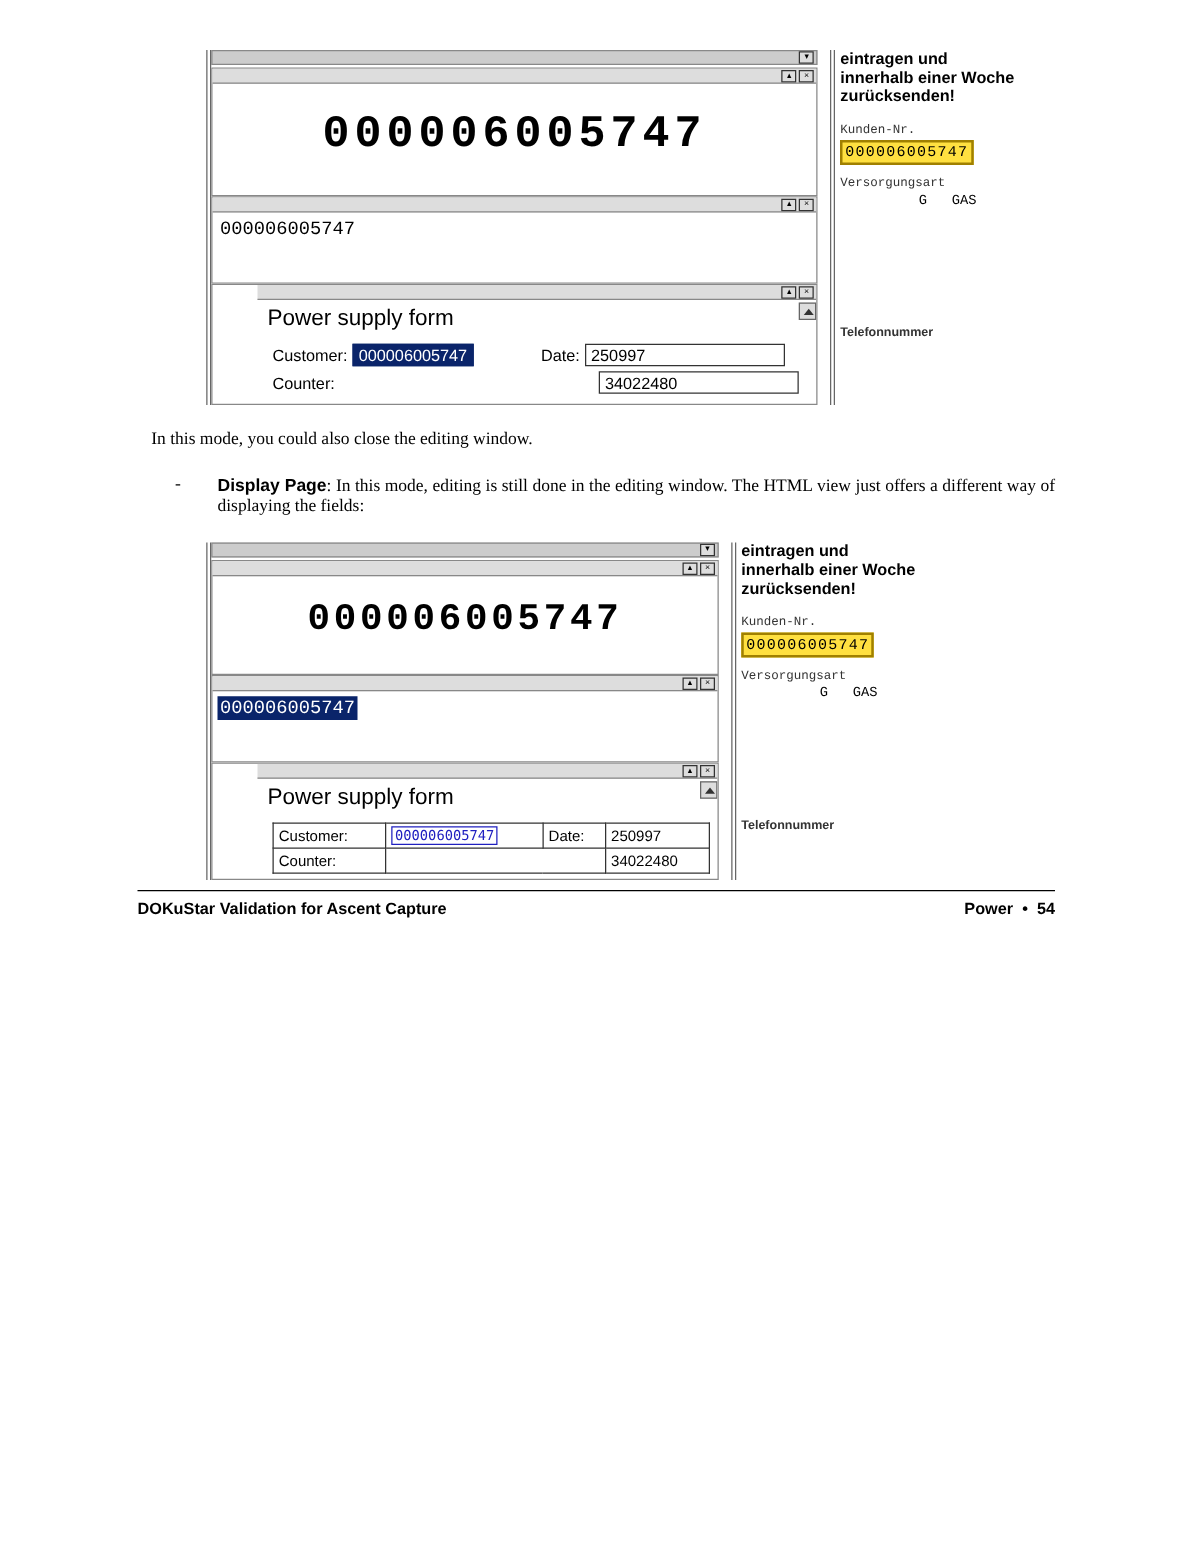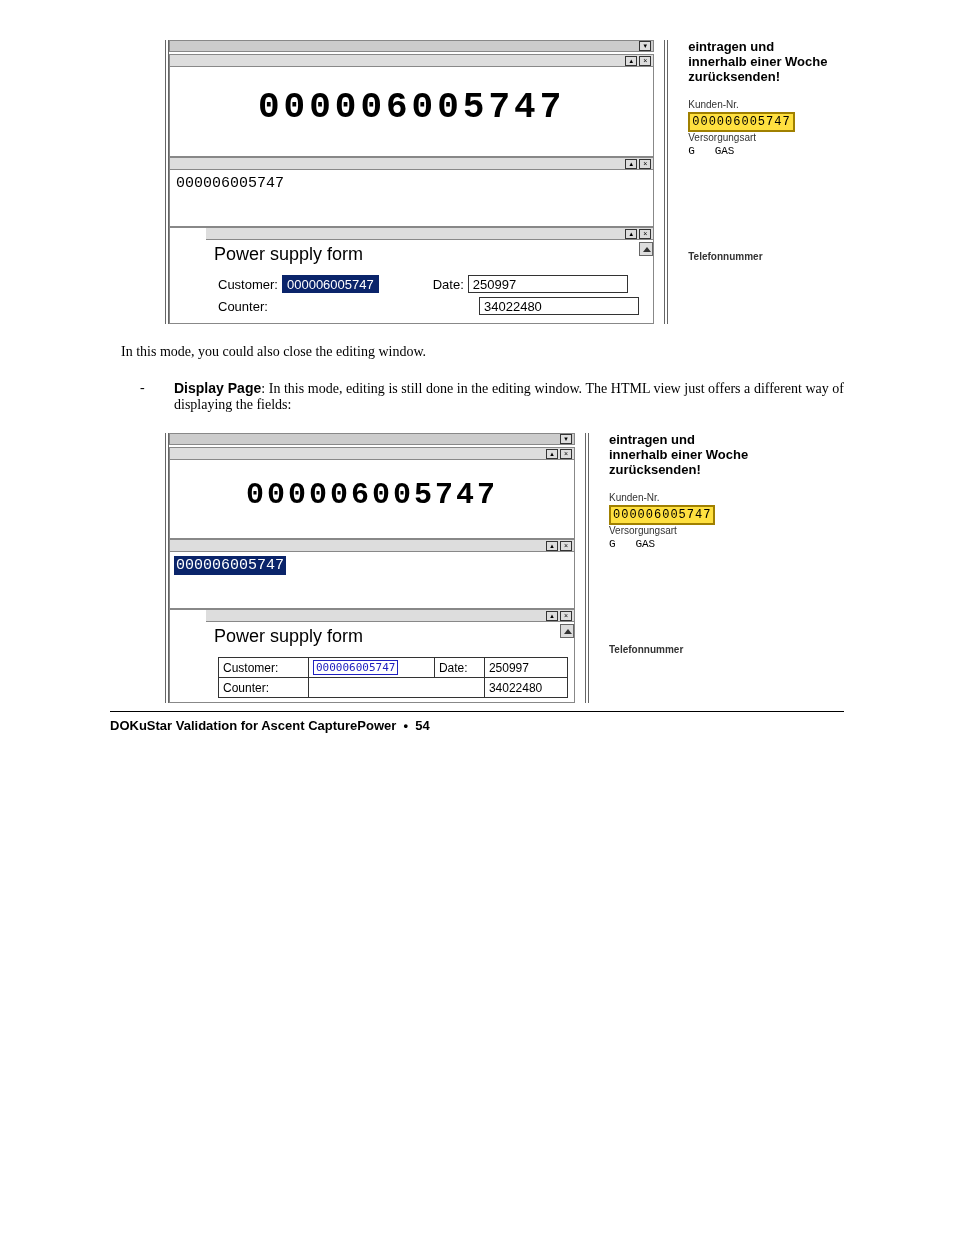--- a/index.html
+++ b/index.html
@@ -20,21 +20,21 @@
   }
   .left-col {
     width: 490px;
     display: flex;
     flex-direction: column;
     border-left: 4px double #666;
   }
   .right-col {
     width: 180px;
     border-left: 4px double #666;
-    padding-left: 20px;
+    padding-left: 4px;
     font-family: Arial, sans-serif;
   }
   .pane {
     border: 1px solid #888;
     background: #fff;
     padding: 4px;
     margin: 0;
     position: relative;
   }
   .pane-header {
@@ -136,36 +136,38 @@
   }
   .right-heading {
     font-weight: bold;
     font-size: 13px;
     line-height: 1.15;
     margin-bottom: 14px;
   }
   .r-label {
     font-size: 10px;
     color: #333;
-    margin-top: 0;
+    margin-top: 10px;
+    font-family: Liberation Mono, monospace;
   }
   .yel-box {
     border: 2px solid #a08000;
     background: #ffe040;
     font-family: "Courier New", monospace;
     font-size: 12px;
     letter-spacing: 1px;
     padding: 1px 2px;
     display: inline-block;
     margin-top: 2px;
   }
   .gas-row {
     font-family: "Courier New", monospace;
     font-size: 11px;
     margin-top: 2px;
+    text-align: center;
   }
   .tel-label {
     font-size: 10px;
     color: #333;
     margin-top: 94px;
     font-weight: bold;
   }
   .body-text {
     margin: 20px 0 20px 11px;
     text-align: justify;
@@ -200,21 +202,21 @@
     display: inline-block;
   }
   .page-footer {
     position: absolute;
     left: 110px;
     right: 110px;
     bottom: 30px;
     border-top: 1px solid #000;
     padding-top: 6px;
     display: flex;
-    justify-content: flex-start;
+    justify-content: space-between;
     font-size: 13px;
     font-family: Arial, sans-serif;
     margin-top: 44px;
   }
   .footer-left { font-weight: bold; }
   .footer-right { font-weight: bold; }
 </style>
 </head>
 <body>
 

